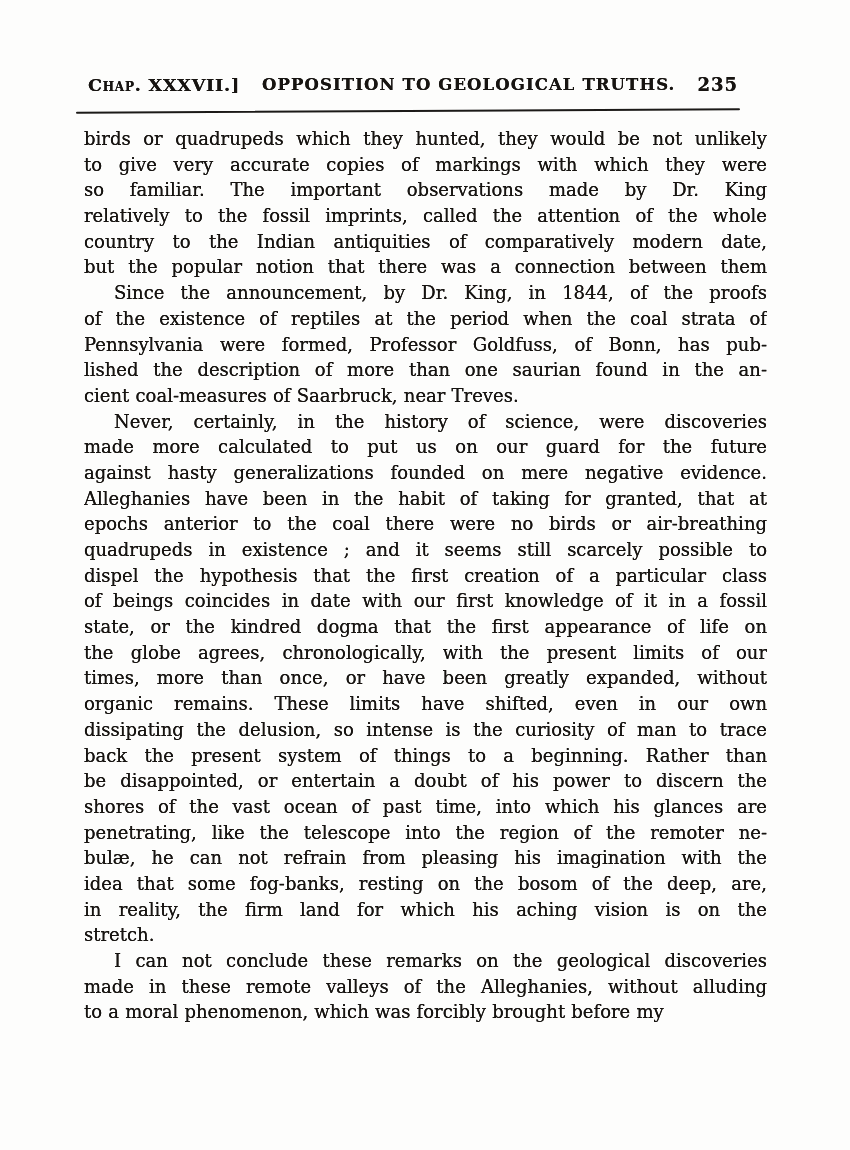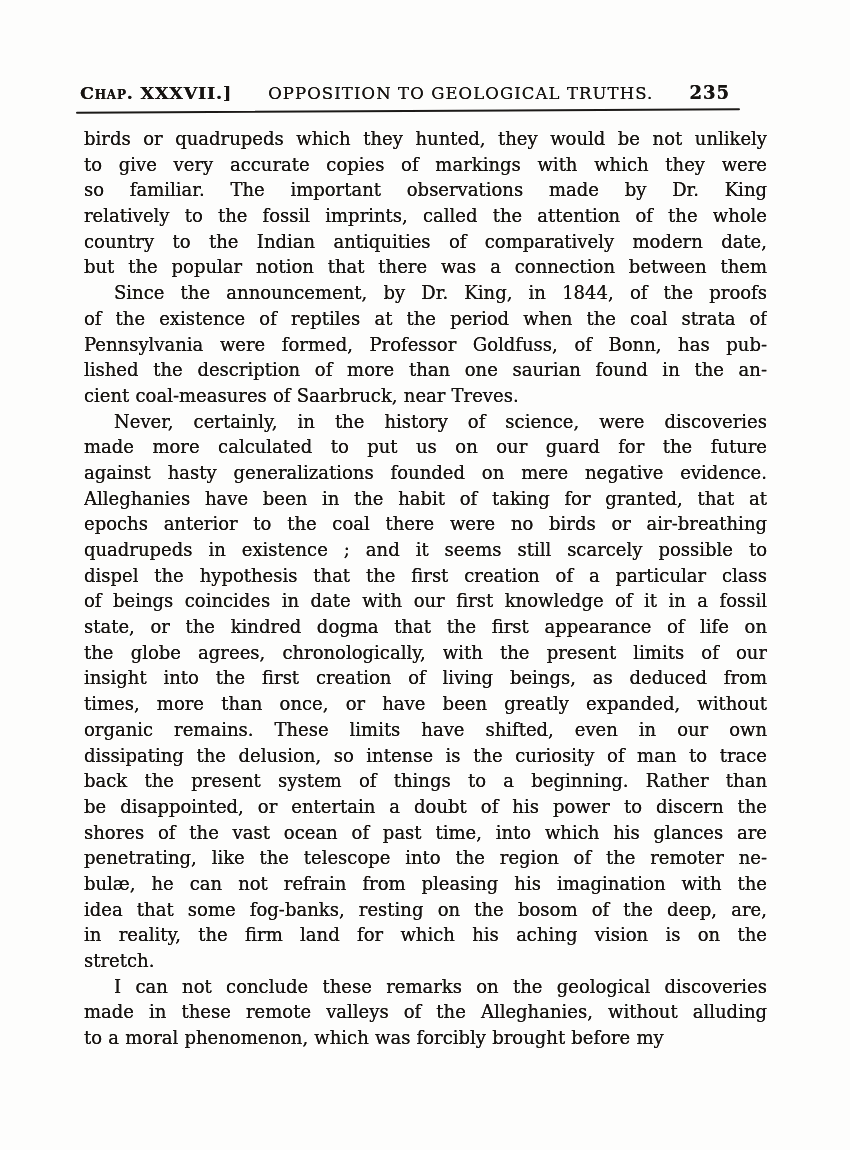--- a/index.html
+++ b/index.html
@@ -12,39 +12,38 @@
     width: 850px;
     height: 1150px;
     background: #fdfdfc;
     overflow: hidden;
     font-family: "DejaVu Serif", "Liberation Serif", serif;
     color: #171411;
   }
   
   #running-header {
     position: absolute;
-    left: 80px;
+    left: 88px;
     top: 74px;
     width: 650px;
     display: flex;
     justify-content: space-between;
-    align-items: flex-end;
+    align-items: center;
     white-space: nowrap;
-    margin-top: 8px;
   }
   .chapter-label {
     font-variant: small-caps;
     font-size: 17.5px;
     font-weight: 600;
     letter-spacing: 0.8px;
     text-shadow: 0 0 0.6px currentColor;
   }
   .running-title {
     font-size: 16.5px;
-    font-weight: 400;
+    font-weight: 700;
     letter-spacing: 1.1px;
     text-shadow: 0 0 0.6px currentColor;
   }
   .page-number {
     font-size: 18px;
     font-weight: 600;
     letter-spacing: 1px;
     text-shadow: 0 0 0.6px currentColor;
   }
   #header-rule {
@@ -114,21 +113,20 @@
         <div class="line indent">Never, certainly, in the history of science, were discoveries</div>
         <div class="line">made more calculated to put us on our guard for the future</div>
         <div class="line">against hasty generalizations founded on mere negative evidence.</div>
         <div class="line">Alleghanies have been in the habit of taking for granted, that at</div>
         <div class="line">epochs anterior to the coal there were no birds or air-breathing</div>
         <div class="line">quadrupeds in existence ; and it seems still scarcely possible to</div>
         <div class="line">dispel the hypothesis that the first creation of a particular class</div>
         <div class="line">of beings coincides in date with our first knowledge of it in a fossil</div>
         <div class="line">state, or the kindred dogma that the first appearance of life on</div>
         <div class="line">the globe agrees, chronologically, with the present limits of our</div>
-        <div class="line">insight into the first creation of living beings, as deduced from</div>
         <div class="line">times, more than once, or have been greatly expanded, without</div>
         <div class="line">organic remains.  These limits have shifted, even in our own</div>
         <div class="line">dissipating the delusion, so intense is the curiosity of man to trace</div>
         <div class="line">back the present system of things to a beginning.  Rather than</div>
         <div class="line">be disappointed, or entertain a doubt of his power to discern the</div>
         <div class="line">shores of the vast ocean of past time, into which his glances are</div>
         <div class="line">penetrating, like the telescope into the region of the remoter ne-</div>
         <div class="line">bulæ, he can not refrain from pleasing his imagination with the</div>
         <div class="line">idea that some fog-banks, resting on the bosom of the deep, are,</div>
         <div class="line">in reality, the firm land for which his aching vision is on the</div>

